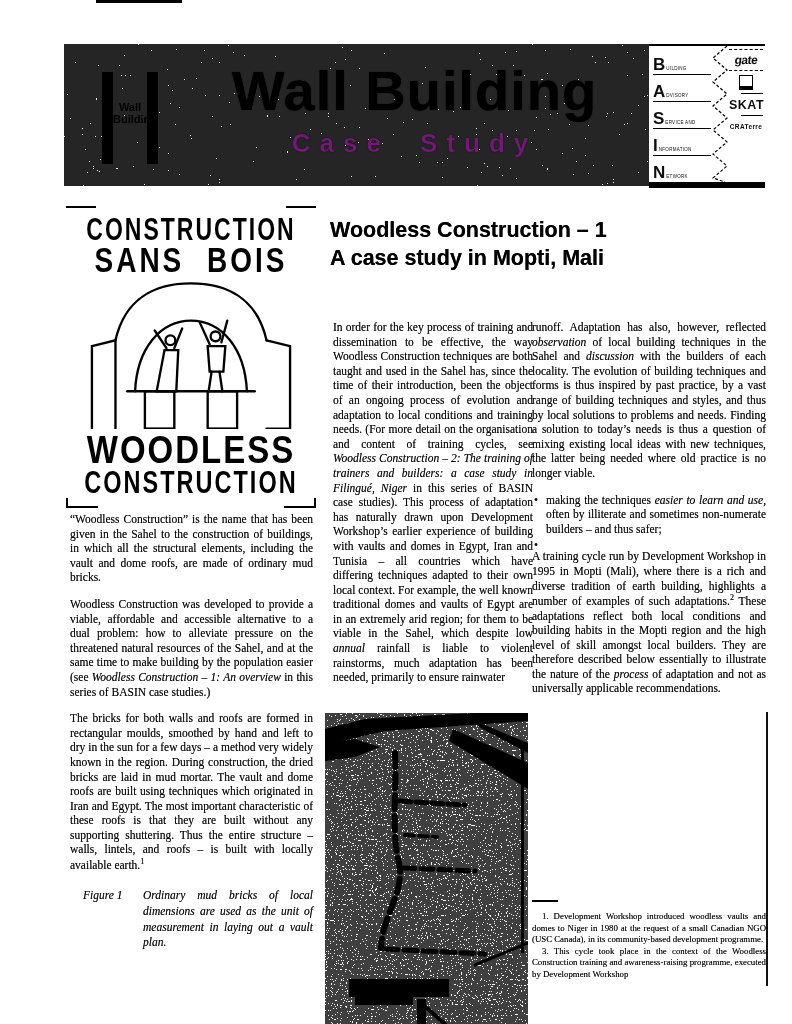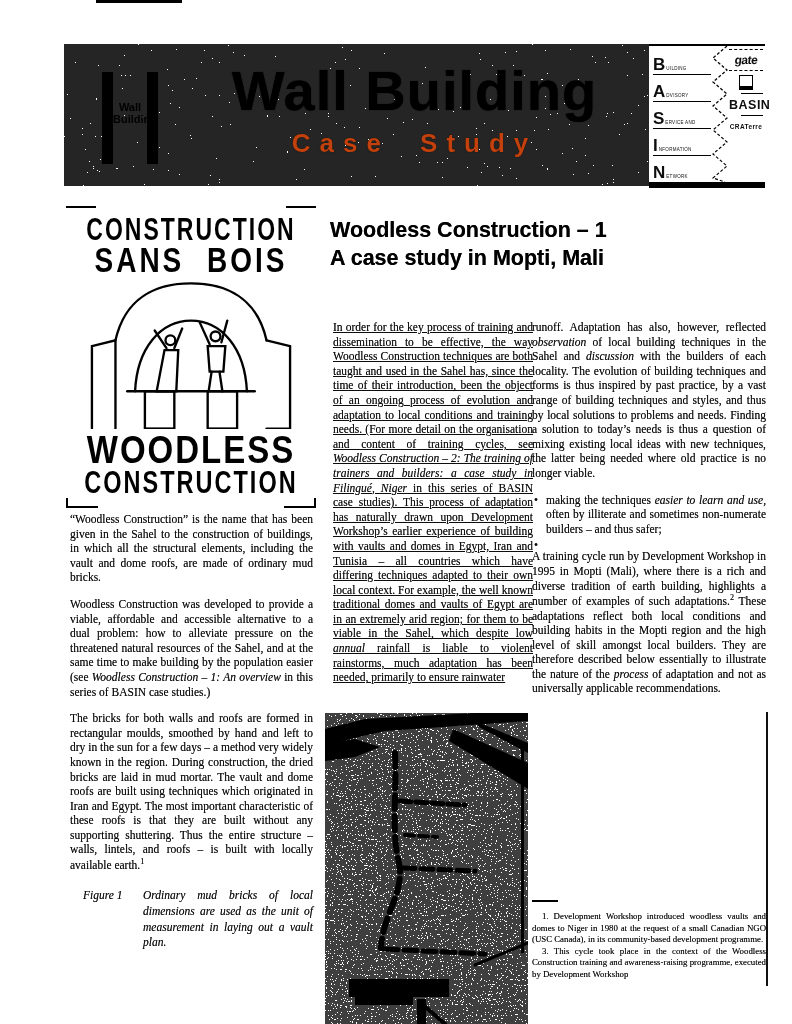--- a/index.html
+++ b/index.html
@@ -15,21 +15,21 @@
   .header{position:absolute;left:64px;top:44px;width:701px;height:142px;}
   .header svg.grain{position:absolute;left:0;top:0;}
   .header-title{
     position:absolute;left:0;right:0;top:14px;text-align:center;
     font-family:"Liberation Sans",sans-serif;font-weight:bold;font-size:56px;
     letter-spacing:1px;color:#000;text-shadow:0 0 1px #000;
   }
   .header-subtitle{
     position:absolute;left:0;right:0;top:84px;text-align:center;
     font-family:"Liberation Sans",sans-serif;font-weight:bold;font-size:26px;
-    letter-spacing:9px;word-spacing:14px;color:#c2410c;text-shadow:0 0 1px #000;
+    letter-spacing:9px;word-spacing:14px;color:#701a75;text-shadow:0 0 1px #000;
   }
   .logo-small{position:absolute;left:38px;top:28px;width:56px;height:92px;}
   .logo-small .bar{position:absolute;top:0;width:11px;height:100%;background:#000;}
   .logo-small .bar.l{left:0;} .logo-small .bar.r{right:0;}
   .logo-small .lbl{
     position:absolute;left:11px;right:11px;top:30px;text-align:center;
     font-family:"Liberation Sans",sans-serif;font-weight:bold;font-size:11px;line-height:1.05;color:#000;
   }
   
   .basin{position:absolute;right:0;top:0;width:116px;height:136px;background:#fff;
@@ -65,21 +65,21 @@
   .cb{position:absolute;border-color:#000;}
   .cb.tl{left:-8px;top:-2px;width:30px;border-top:2.5px solid #000;}
   .cb.tr{right:-8px;top:-2px;width:30px;border-top:2.5px solid #000;}
   .cb.bl{left:-8px;bottom:-2px;width:30px;height:8px;border-bottom:2.5px solid #000;border-left:2.5px solid #000;}
   .cb.br{right:-8px;bottom:-2px;width:30px;height:8px;border-bottom:2.5px solid #000;border-right:2.5px solid #000;}
 
   
   .body-text{font-size:11.5px;line-height:1.27;text-align:justify;
     text-shadow:0 0 .5px rgba(0,0,0,.6);}
   .col-left{position:absolute;left:70px;top:512px;width:243px;}
-  .col-mid{position:absolute;left:333px;top:320px;width:200px;text-decoration:underline;}
+  .col-mid{position:absolute;left:333px;top:320px;width:200px;}
   .col-right{position:absolute;left:532px;top:320px;width:234px;}
   .body-text p{margin:0 0 12px 0;}
   .body-text p.tight{margin-bottom:3px;}
   .bullet-item{position:relative;padding-left:14px;margin-bottom:2px;}
   .bullet-item .bdot{position:absolute;left:2px;top:0;}
 
   .figure-caption{display:flex;margin:16px 0 0 8px;font-style:italic;font-size:11.5px;line-height:1.35;
     text-shadow:0 0 .5px rgba(0,0,0,.6);justify-content:flex-end;}
   .figure-caption .flabel{width:60px;flex:none;}
   .figure-caption .ftext{width:170px;}
@@ -152,21 +152,21 @@
       </div>
       <svg class="basin-zigzag" width="22" height="136">
         <polyline points="20,0 6,12 20,24 6,36 20,48 6,60 20,72 6,84 20,96 6,108 20,120 6,132 18,136" fill="none" stroke="#000" stroke-width="1.2" stroke-dasharray="3 2"></polyline>
       </svg>
       <div class="basin-logos">
         <div class="dash-line"></div>
         <div class="gate-logo">gate</div>
         <div class="dash-line"></div>
         <div class="itdg-icon"></div>
         <div class="seg-line"></div>
-        <div class="skat-logo">BASIN</div>
+        <div class="skat-logo">SKAT</div>
         <div class="seg-line"></div>
         <div class="craterre-logo">CRATerre</div>
       </div>
     </div>
   </div>
 
   <div class="article-title">
     <div>Woodless Construction – 1</div>
     <div>A case study in Mopti, Mali</div>
   </div>

